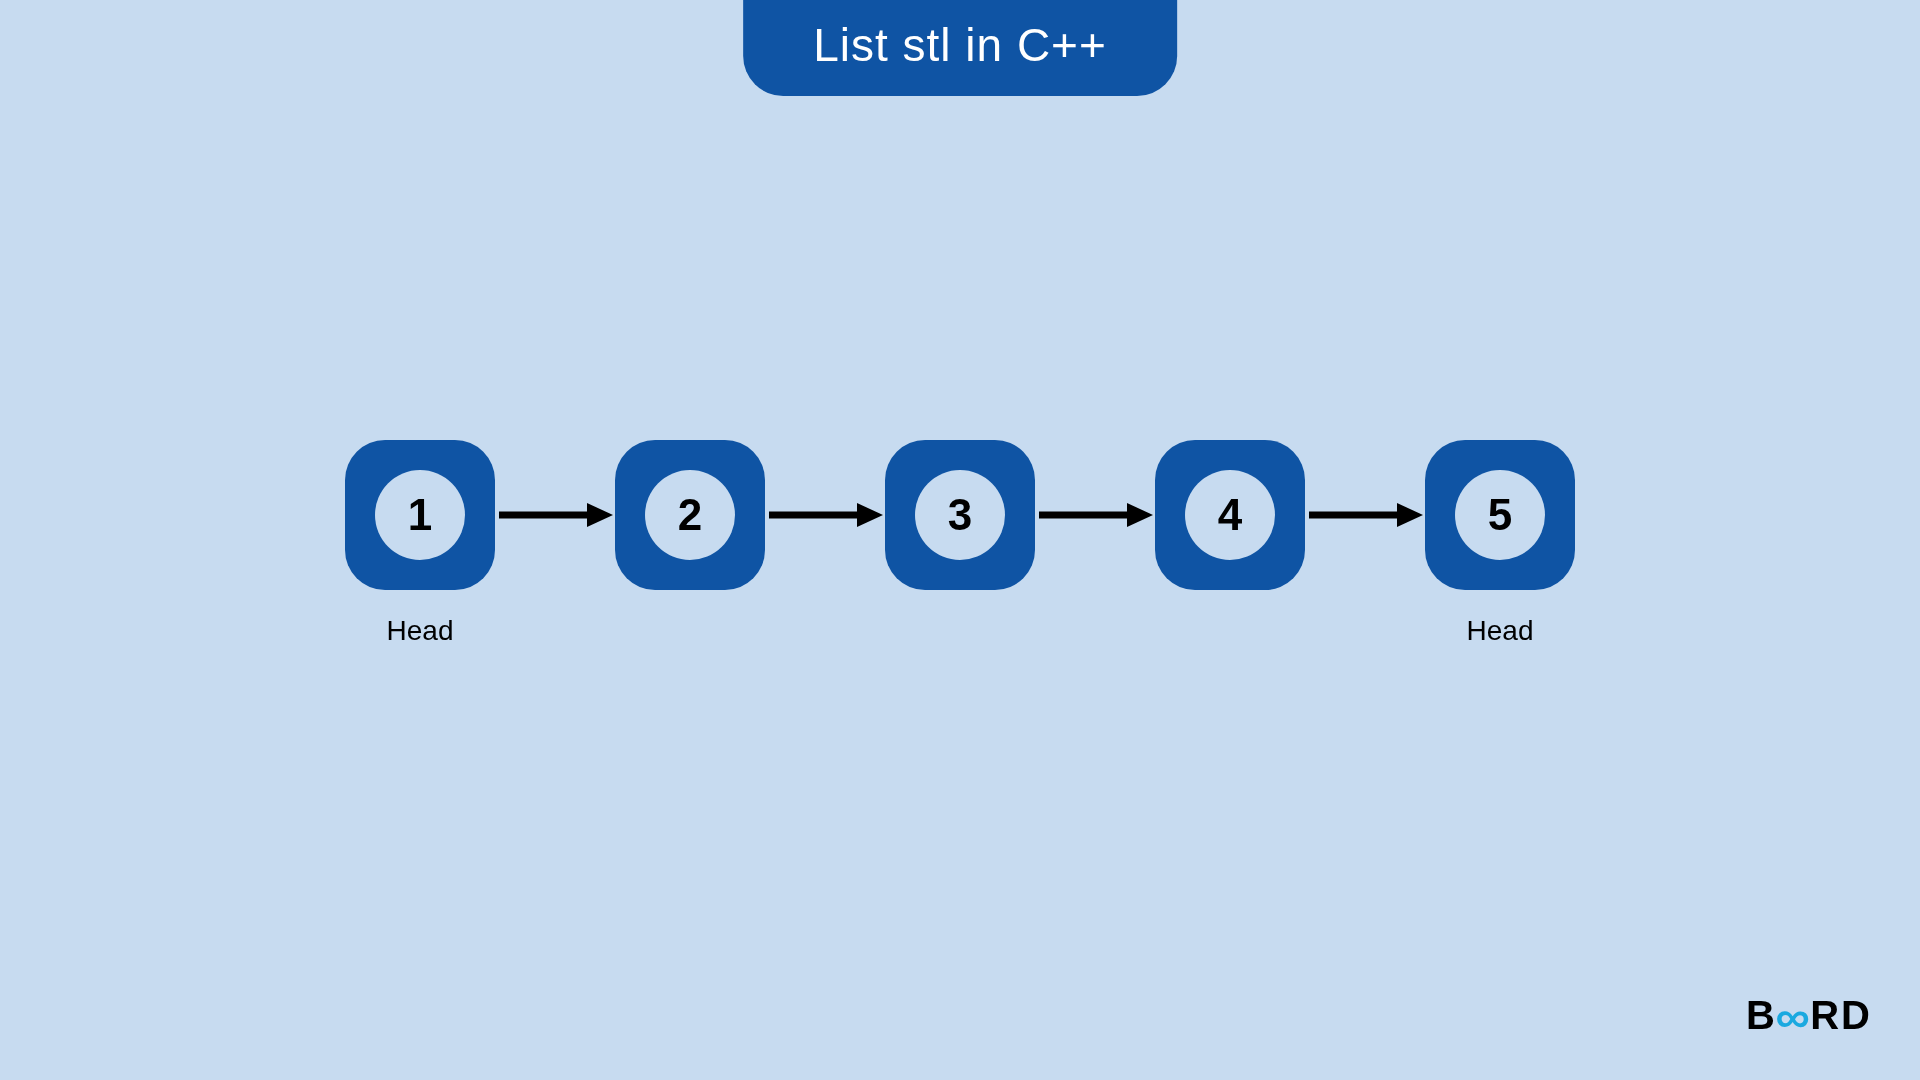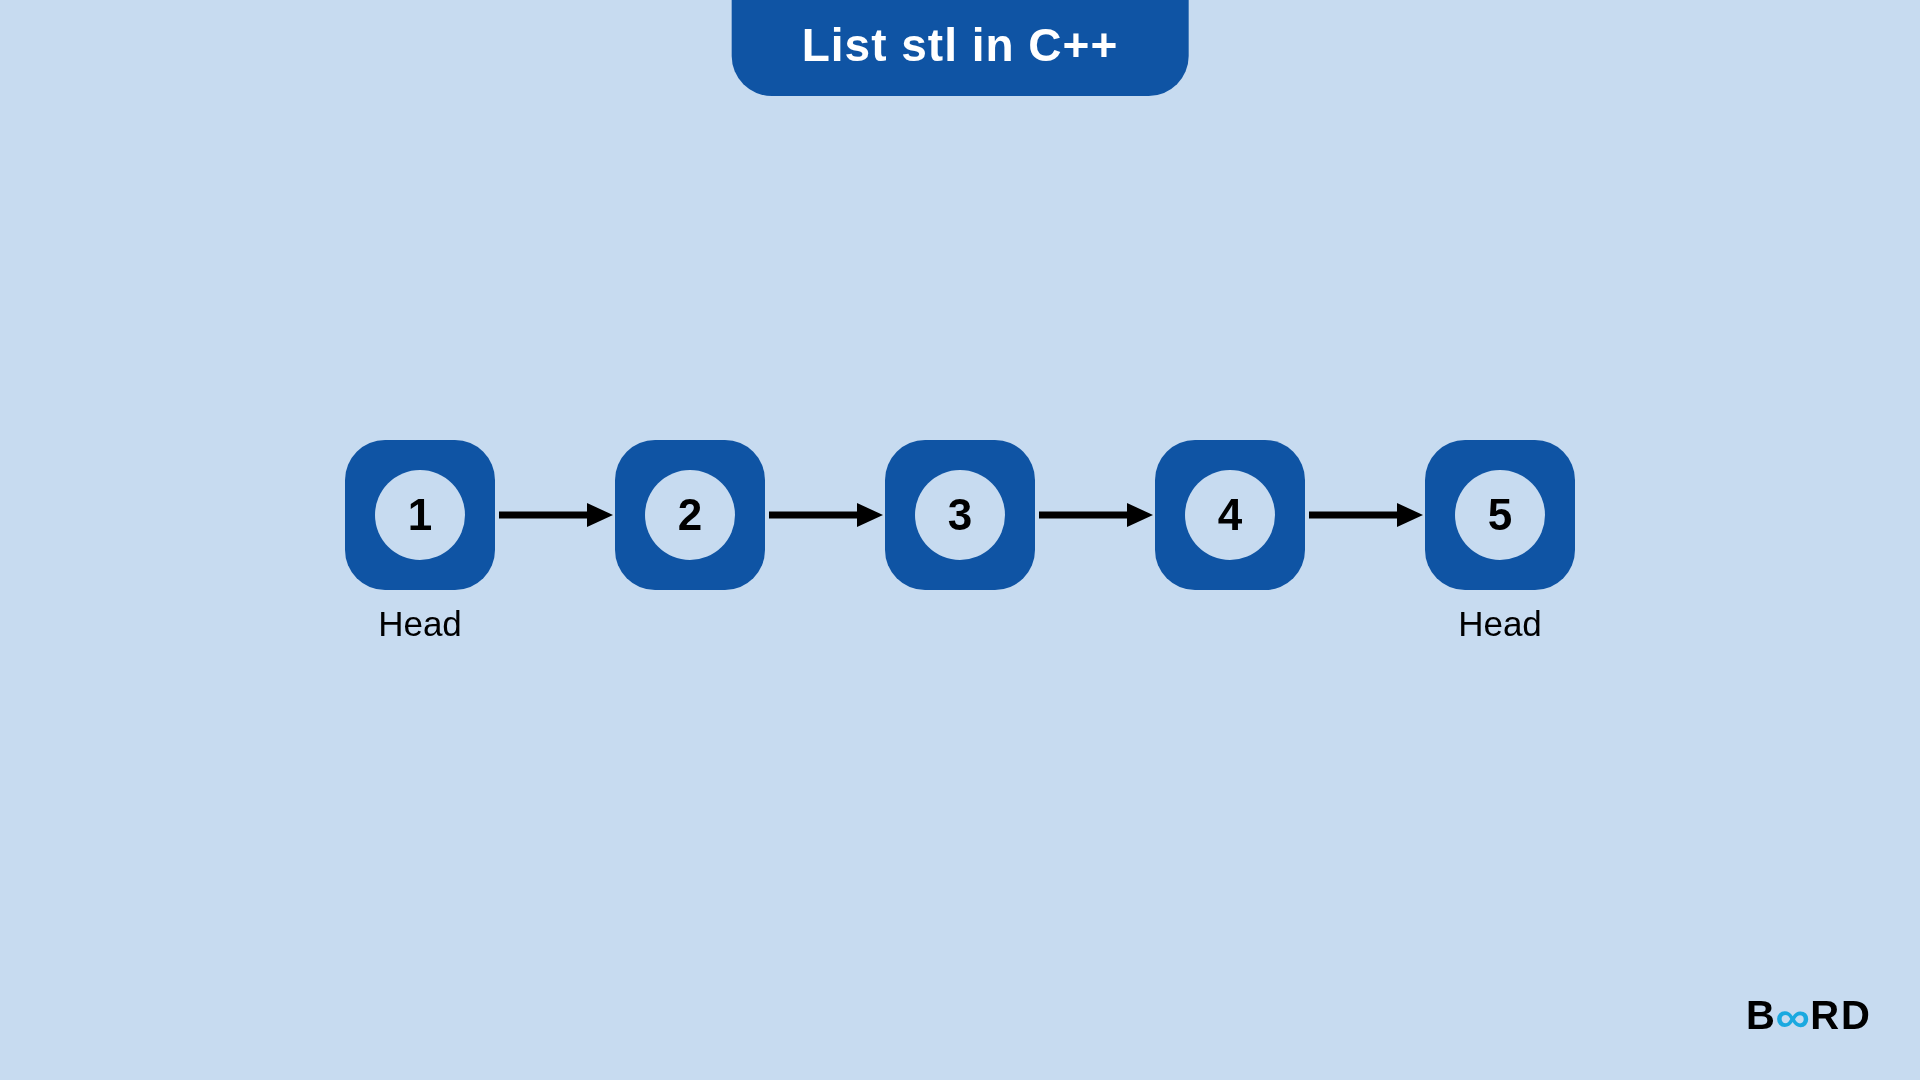--- a/index.html
+++ b/index.html
@@ -12,21 +12,21 @@
     overflow: hidden;
   }
   .title-pill {
     position: absolute;
     top: 0;
     left: 50%;
     transform: translateX(-50%);
     background: #0f54a4;
     color: #fff;
     font-size: 46px;
-    font-weight: 700;
+    font-weight: 400;
     letter-spacing: 1px;
     padding: 18px 70px 24px 70px;
     border-bottom-left-radius: 40px;
     border-bottom-right-radius: 40px;
     font-family: "Helvetica Neue", Arial, sans-serif;
   }
   .stage {
     position: absolute;
     top: 440px;
     left: 0;
@@ -59,22 +59,22 @@
     display: flex;
     align-items: center;
     justify-content: center;
     font-size: 44px;
     font-weight: 900;
     color: #000;
     font-family: "Arial Black", sans-serif;
   }
   .label {
     position: absolute;
-    top: 164px;
-    font-size: 35px;
+    top: 175px;
+    font-size: 28px;
     color: #000;
     font-family: "Helvetica Neue", Arial, sans-serif;
     font-weight: 400;
   }
   .arrow {
     width: 120px;
     height: 150px;
     display: flex;
     align-items: center;
     justify-content: center;

